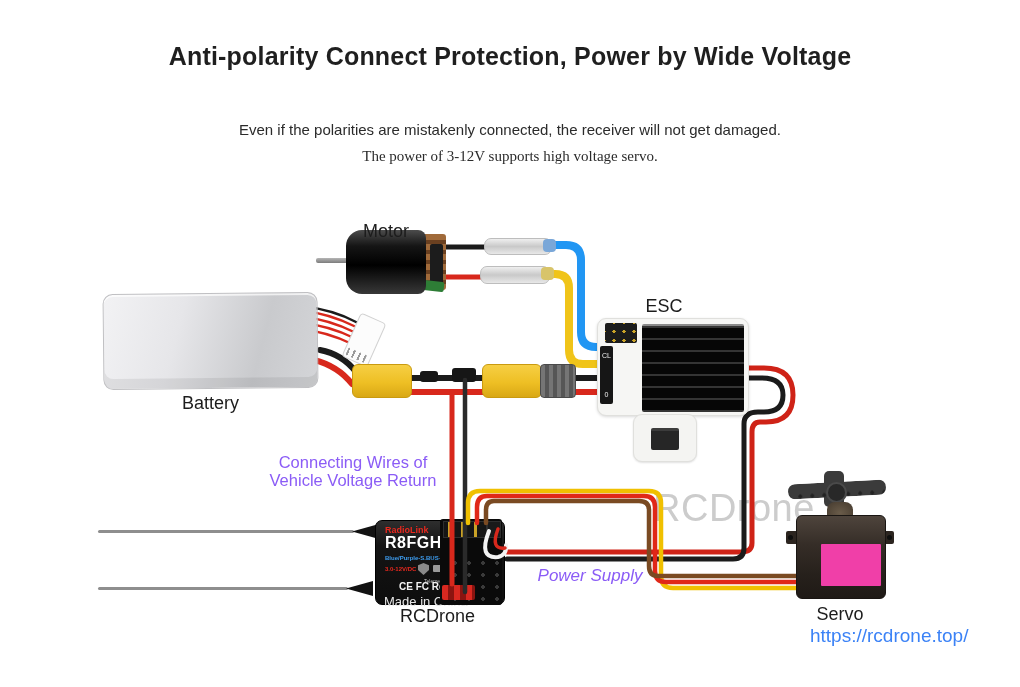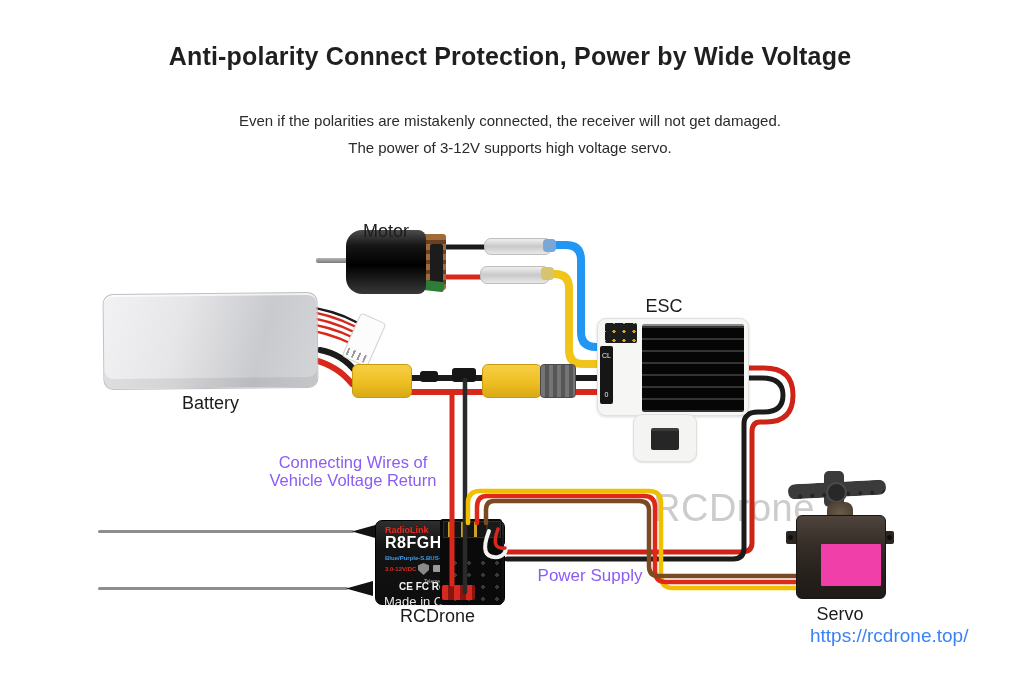--- a/index.html
+++ b/index.html
@@ -1,22 +1,22 @@
 <!DOCTYPE html>
 <html><head>
 <meta charset="utf-8">
 <style>
   html,body{margin:0;padding:0;background:#fff;}
   .stage{position:relative;width:1020px;height:687px;background:#ffffff;overflow:hidden;
          font-family:"Liberation Sans",sans-serif;}
   
   .title{position:absolute;left:0;top:42px;width:1020px;text-align:center;
          font-size:25px;font-weight:600;color:#1f1f1f;letter-spacing:.2px;z-index:7;}
-  .subtitle{position:absolute;width:1020px;text-align:center;font-size:15px;color:#2b2b2b;z-index:7;}
-  .sub1{top:112px;} .sub2{top:139px;}
+  .subtitle{position:absolute;width:1020px;text-align:center;font-size:15px;color:#2b2b2b;z-index:7;margin-top:9px;}
+  .sub1{top:112px;} .sub2{top:139px;font-family:Liberation Serif, serif;}
   .lbl{position:absolute;text-align:center;font-size:18px;color:#1c1c1c;z-index:7;}
   .lbl2{position:absolute;text-align:center;font-size:16.5px;color:#8b5cf6;line-height:1.1;z-index:7;}
   .watermark{position:absolute;left:653px;top:487px;font-size:38px;font-weight:500;
              color:#cccccc;letter-spacing:.5px;z-index:1;}
   .siteurl{position:absolute;left:810px;top:625px;width:240px;text-align:left;
            font-size:19px;color:#3b82f6;z-index:7;}
   
   .wiresA{position:absolute;left:0;top:0;z-index:2;}
   .wiresB{position:absolute;left:0;top:0;z-index:4;}
   
@@ -220,19 +220,19 @@
   </div>
 
   <div class="lbl" style="left:336px;top:221px;width:100px;">Motor</div>
   <div class="lbl" style="left:614px;top:296px;width:100px;">ESC</div>
   <div class="lbl" style="left:158px;top:393px;width:105px;">Battery</div>
   <div class="lbl2" style="left:253px;top:453px;width:200px;">
     <div>Connecting Wires of</div>
     <div>Vehicle Voltage Return</div>
   </div>
   <div class="lbl" style="left:385px;top:606px;width:105px;">RCDrone</div>
-  <div class="lbl2" style="left:515px;top:567px;width:150px;font-size:17px;">
+  <div class="lbl2" style="left:515px;top:567px;width:150px;font-size:17px;font-style:italic;">
     <div>Power Supply</div>
   </div>
   <div class="lbl" style="left:790px;top:604px;width:100px;">Servo</div>
   <div class="siteurl">https://rcdrone.top/</div>
 
 </div>
 
 </body></html>

